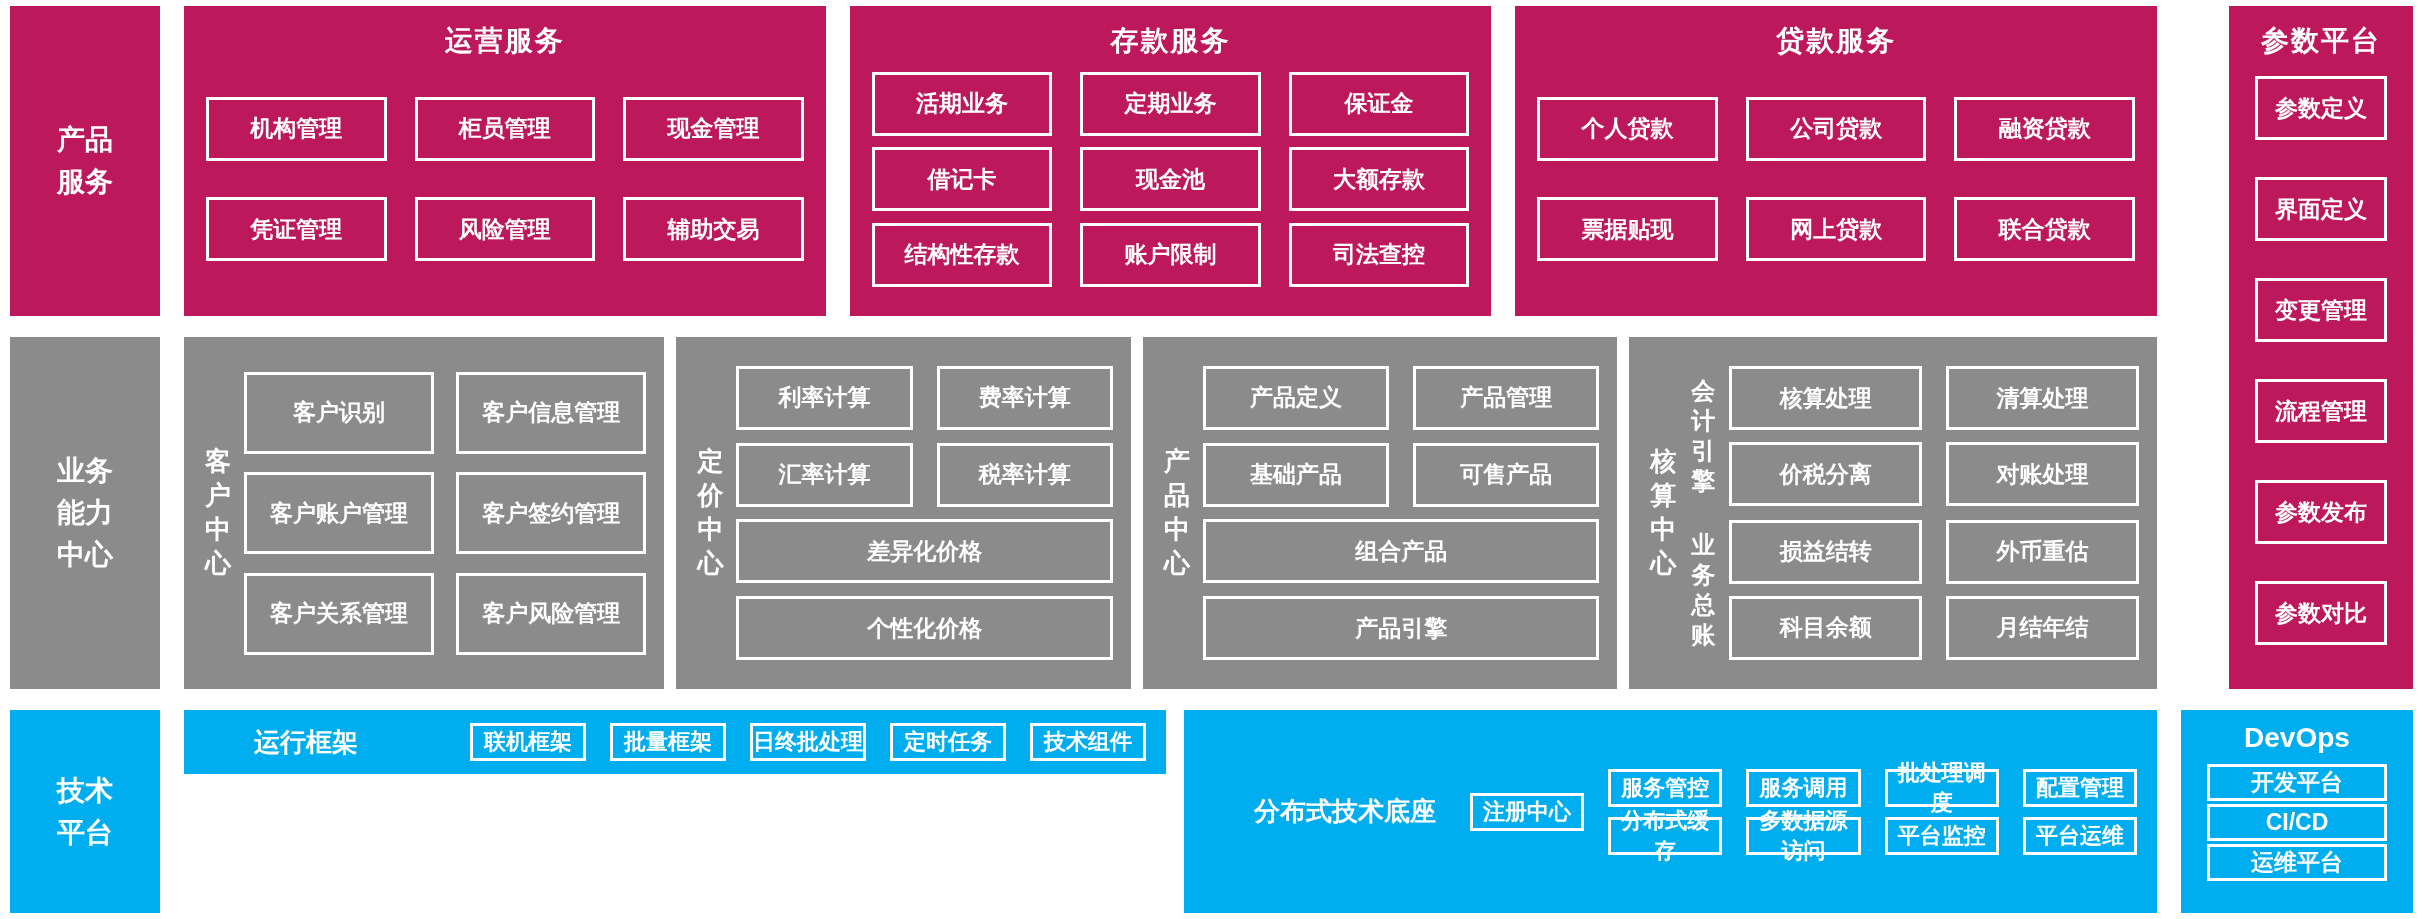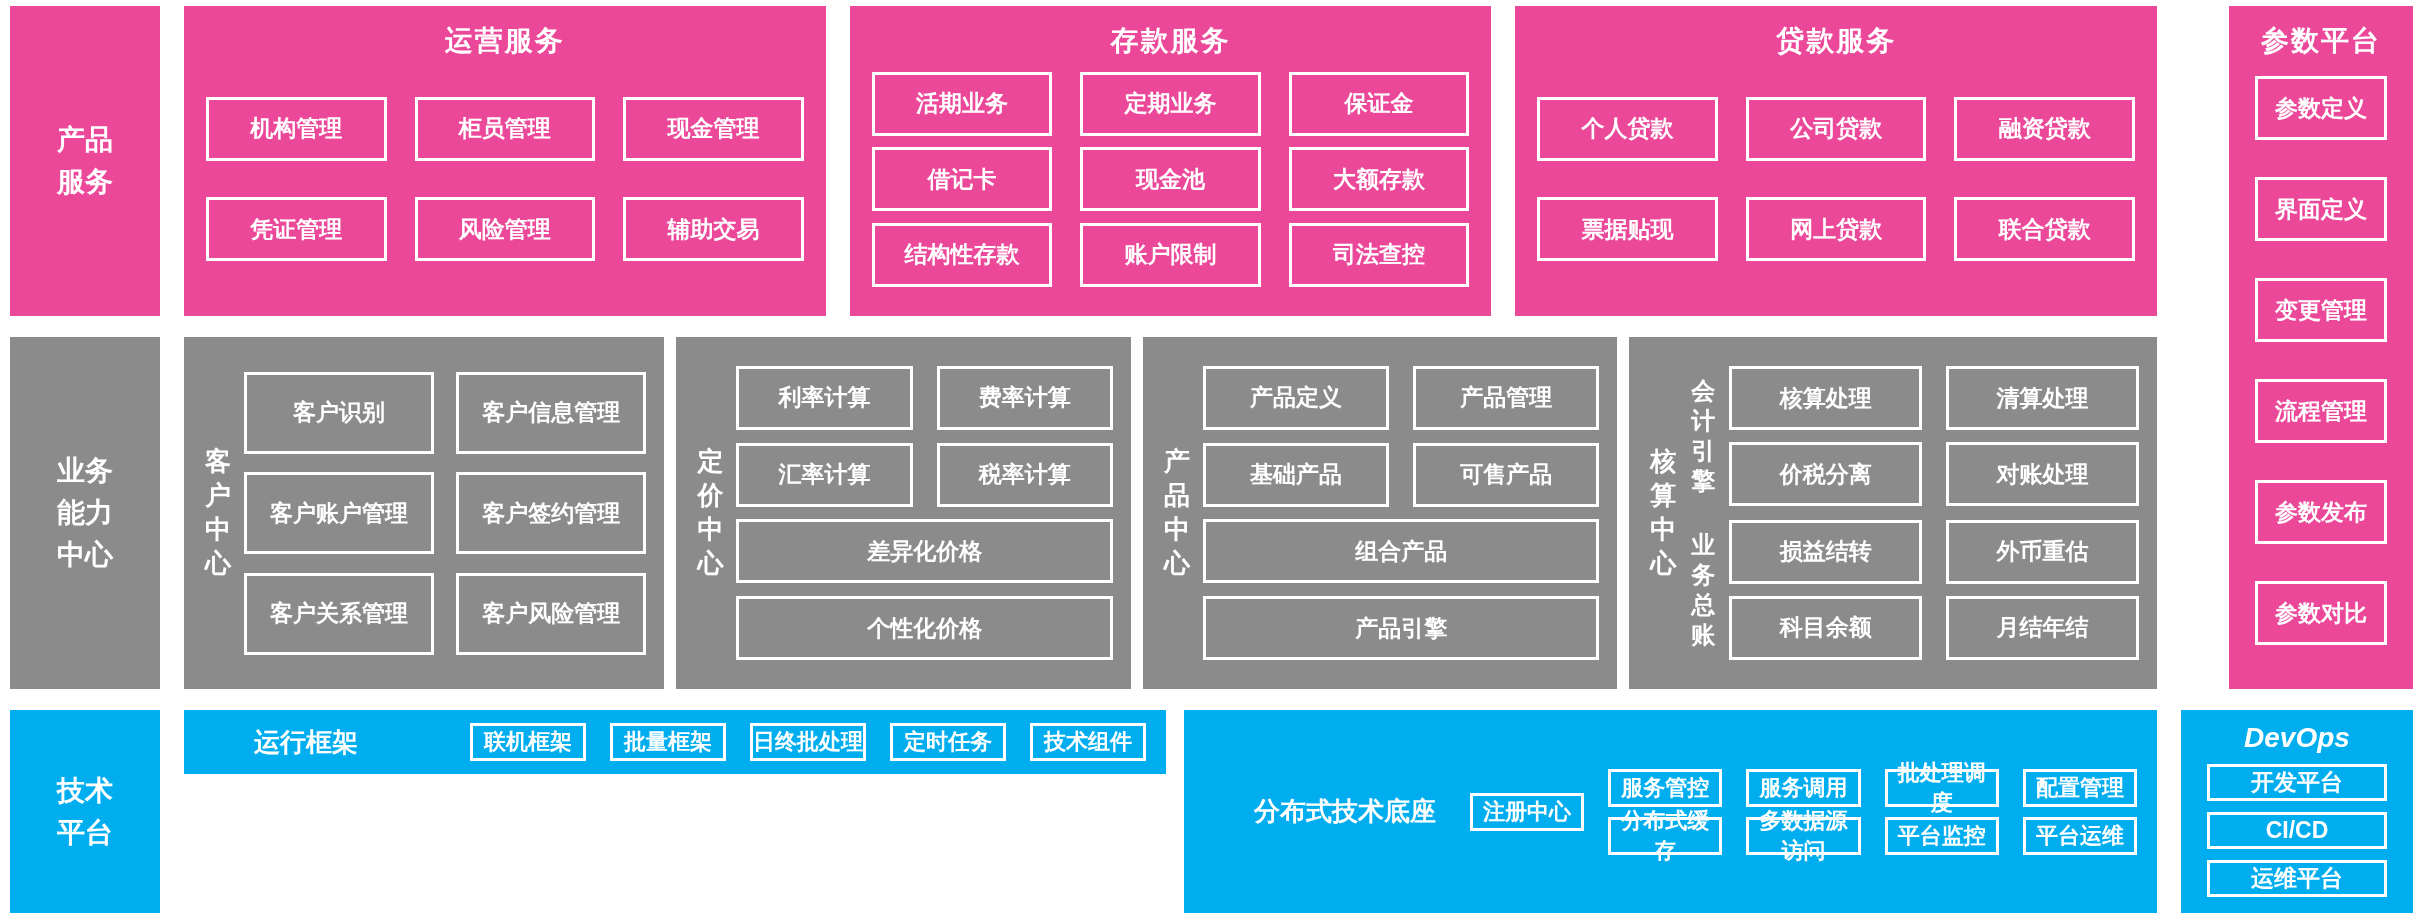--- a/index.html
+++ b/index.html
@@ -8,21 +8,21 @@
     width:2423px;height:919px;
     box-sizing:border-box;
     padding:6px 10px;
     display:grid;
     grid-template-columns:150px 1fr 232px;
     grid-template-rows:310px 352px 1fr;
     column-gap:24px;row-gap:21px;
     font-family:"Liberation Sans",sans-serif;
     font-weight:bold;color:#ffffff;
   }
-  .teal{background:#ec4899;}
+  .teal{background:#be185d;}
   .gray{background:#8B8B8B;}
   .blue{background:#00AEEF;}
 
   .rowlabel{
     display:flex;align-items:center;justify-content:center;
     font-size:28px;line-height:1.5;text-align:center;white-space:pre-line;
   }
   .r1c1{grid-area:1/1/2/2;}
   .r2c1{grid-area:2/1/3/2;}
   .r3c1{grid-area:3/1/4/2;}
@@ -70,23 +70,23 @@
     flex:1;
     display:grid;grid-template-columns:262px repeat(5,1fr);
     align-items:center;column-gap:24px;padding:0 20px 0 0;box-sizing:border-box;
   }
   .barlabel{font-size:26px;padding-left:70px;white-space:nowrap;}
   .bar .box,.bar2 .box{height:38px;font-size:22px;}
   .reg{height:92px;}
   .pair{display:flex;flex-direction:column;gap:10px;}
 
   .devops{display:flex;flex-direction:column;padding:0 26px 14px;}
-  .devops h2{margin:12px 0 10px;letter-spacing:0;font-style:italic;}
+  .devops h2{margin:12px 0 10px;letter-spacing:0;}
   .devops .box{height:37px;flex:none;}
-  .devops .vstack{gap:11px;margin-top:0;}
+  .devops .vstack{gap:3px;margin-top:0;}
 </style>
 </head>
 <body>
 
 <div class="canvas">
 
   <div class="rowlabel teal r1c1">产品
 服务</div>
 
   <div class="hstack">

